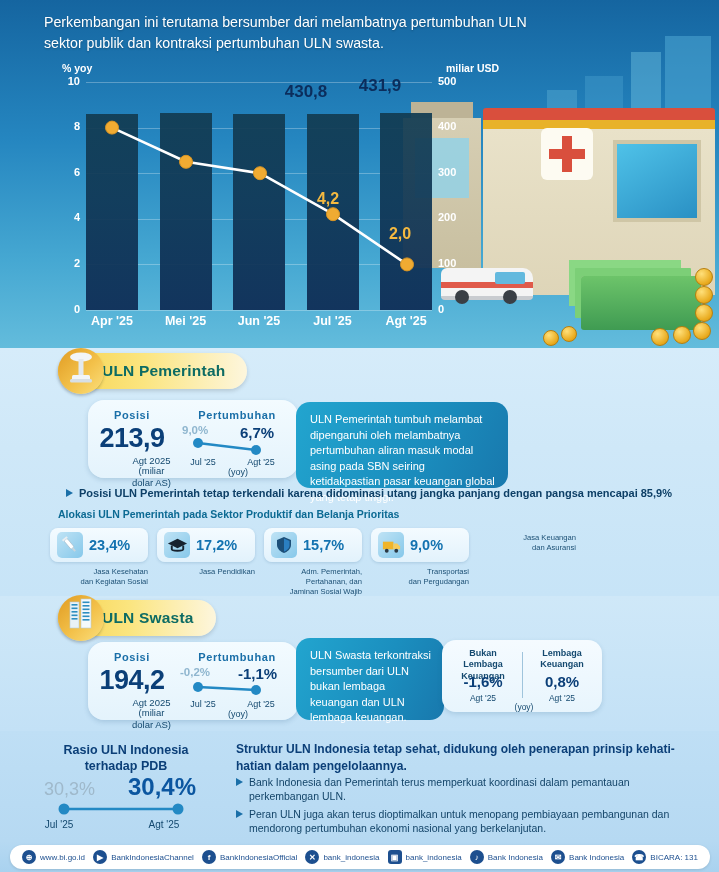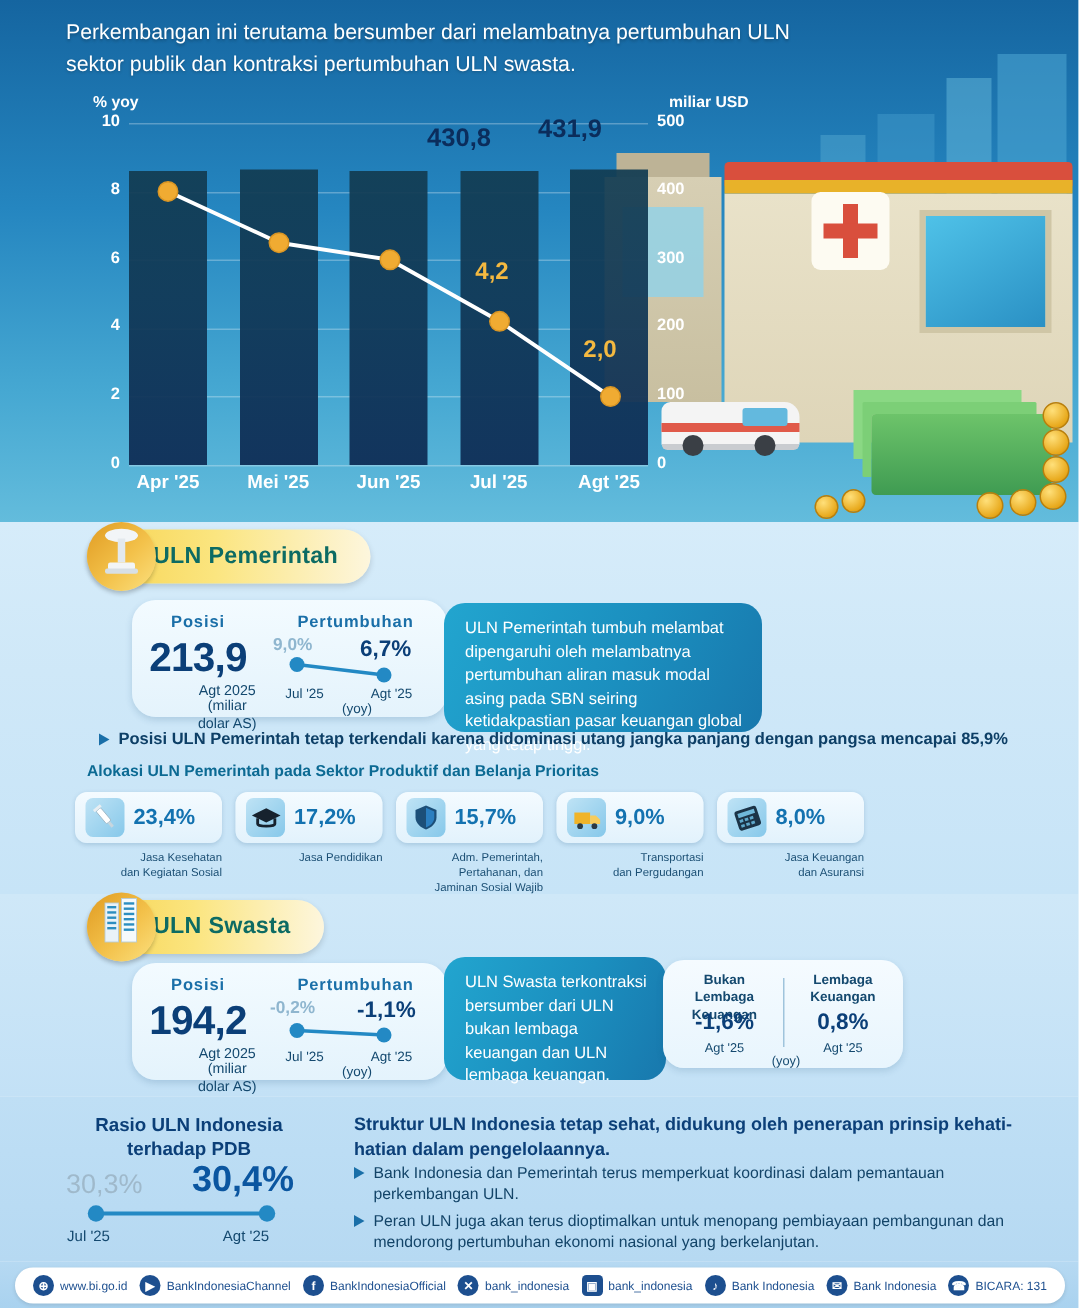--- a/index.html
+++ b/index.html
@@ -283,21 +283,21 @@
       <div class="bar-value" style="left:336px;top:14px">431,9</div>
 
       <svg class="line-svg" viewBox="0 0 346 228" preserveAspectRatio="none">
         <polyline points="26,45.6 100,79.8 174,91.2 247,132.2 321,182.4" fill="none" stroke="#ffffff" stroke-width="2.6" stroke-linejoin="round"></polyline>
         <circle cx="26" cy="45.6" r="6.5" fill="#f0ab32" stroke="#d99524" stroke-width="1"></circle>
         <circle cx="100" cy="79.8" r="6.5" fill="#f0ab32" stroke="#d99524" stroke-width="1"></circle>
         <circle cx="174" cy="91.2" r="6.5" fill="#f0ab32" stroke="#d99524" stroke-width="1"></circle>
         <circle cx="247" cy="132.2" r="6.5" fill="#f0ab32" stroke="#d99524" stroke-width="1"></circle>
         <circle cx="321" cy="182.4" r="6.5" fill="#f0ab32" stroke="#d99524" stroke-width="1"></circle>
       </svg>
-      <div class="pt-label" style="left:284px;top:111px">4,2</div>
+      <div class="pt-label" style="left:284px;top:128px">4,2</div>
       <div class="pt-label" style="left:356px;top:163px">2,0</div>
 
       <div class="xlabels">
         <div class="xlabel">Apr '25</div>
         <div class="xlabel">Mei '25</div>
         <div class="xlabel">Jun '25</div>
         <div class="xlabel">Jul '25</div>
         <div class="xlabel">Agt '25</div>
       </div>
     </div>
@@ -405,39 +405,20 @@
               <circle cx="16" cy="16.5" r="2" fill="#2b3a45"></circle>
             </svg>
         </div>
         <span class="chip-val">9,0%</span>
       </div>
       <div class="chip-cap" style="white-space:pre-line">Transportasi
 dan Pergudangan</div>
     </div>
 
     <div class="chip">
-      <div class="chip-top">
-        <div class="chip-ic" style="background:linear-gradient(135deg,#bfe3f5,#86c8ea)">
-          <svg width="21" height="21" viewBox="0 0 22 22">
-              <g transform="rotate(-18 11 11)">
-                <rect x="3" y="4" width="16" height="14" rx="2" fill="#1b3346"></rect>
-                <rect x="5" y="6" width="12" height="3" fill="#6fb7d8"></rect>
-                <g fill="#5fa8cb">
-                  <rect x="5" y="10.5" width="2.5" height="2"></rect>
-                  <rect x="8.7" y="10.5" width="2.5" height="2"></rect>
-                  <rect x="12.4" y="10.5" width="2.5" height="2"></rect>
-                  <rect x="5" y="14" width="2.5" height="2"></rect>
-                  <rect x="8.7" y="14" width="2.5" height="2"></rect>
-                  <rect x="12.4" y="14" width="2.5" height="2"></rect>
-                </g>
-              </g>
-            </svg>
-        </div>
-        <span class="chip-val">8,0%</span>
-      </div>
       <div class="chip-cap" style="white-space:pre-line">Jasa Keuangan
 dan Asuransi</div>
     </div>
   </div>
 
   <div class="sec-swasta">
 
     <div class="badge" style="left:58px; top:4px;">
       <div class="badge-disc">
         <svg class="badge-icon" viewBox="0 0 30 34">

